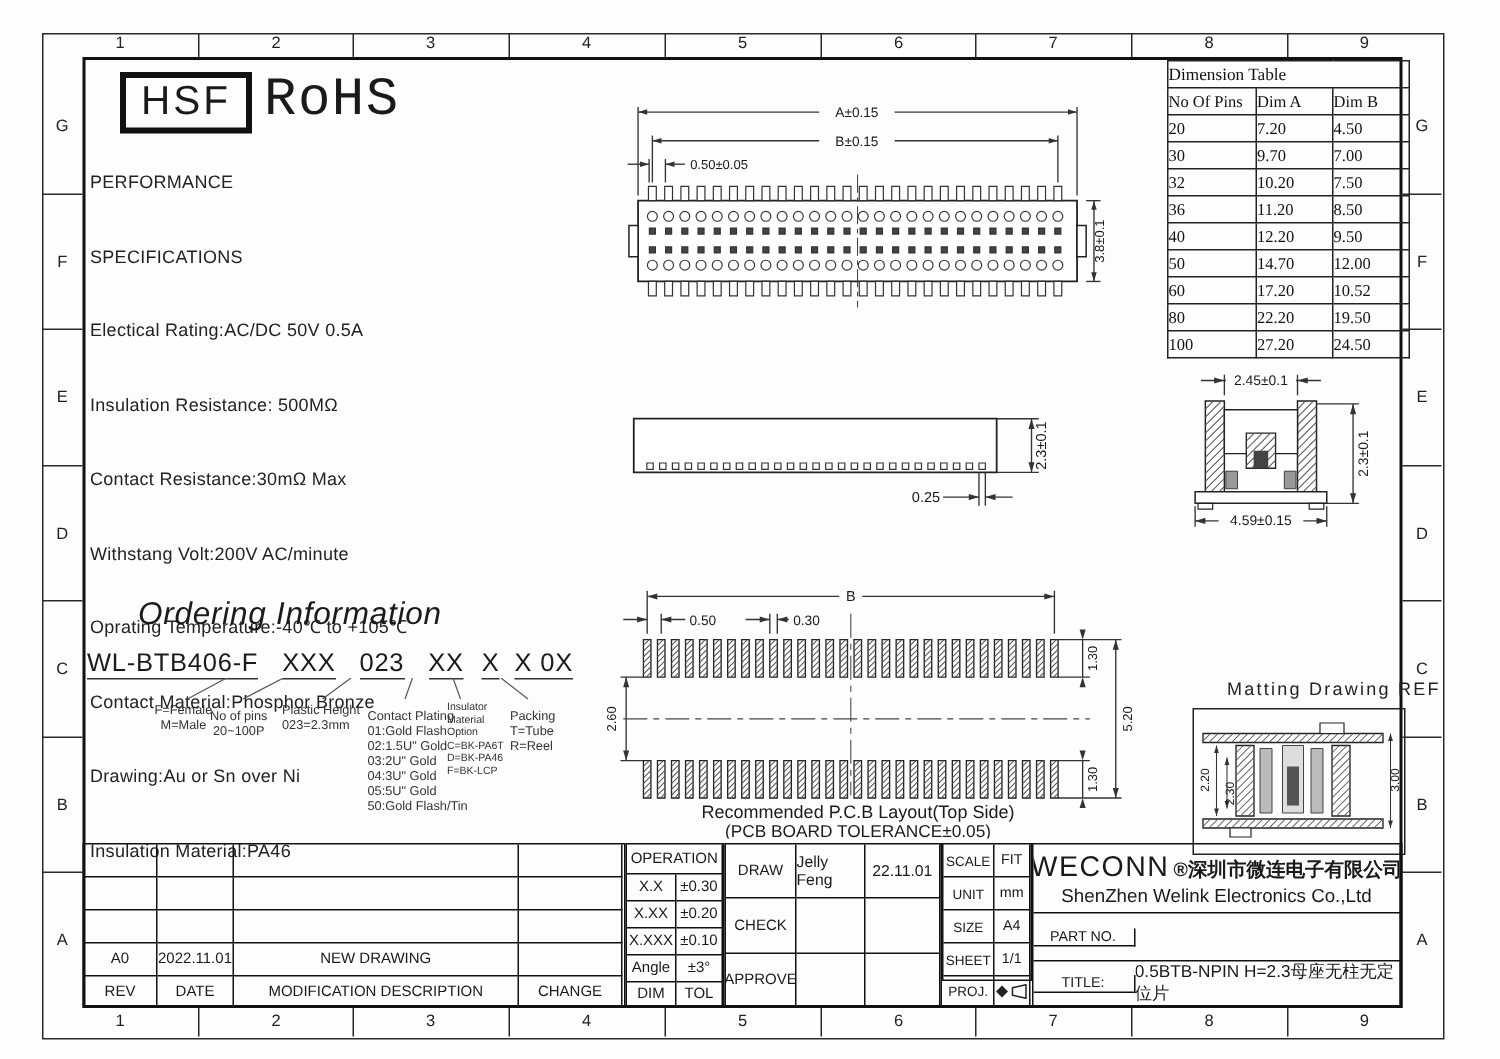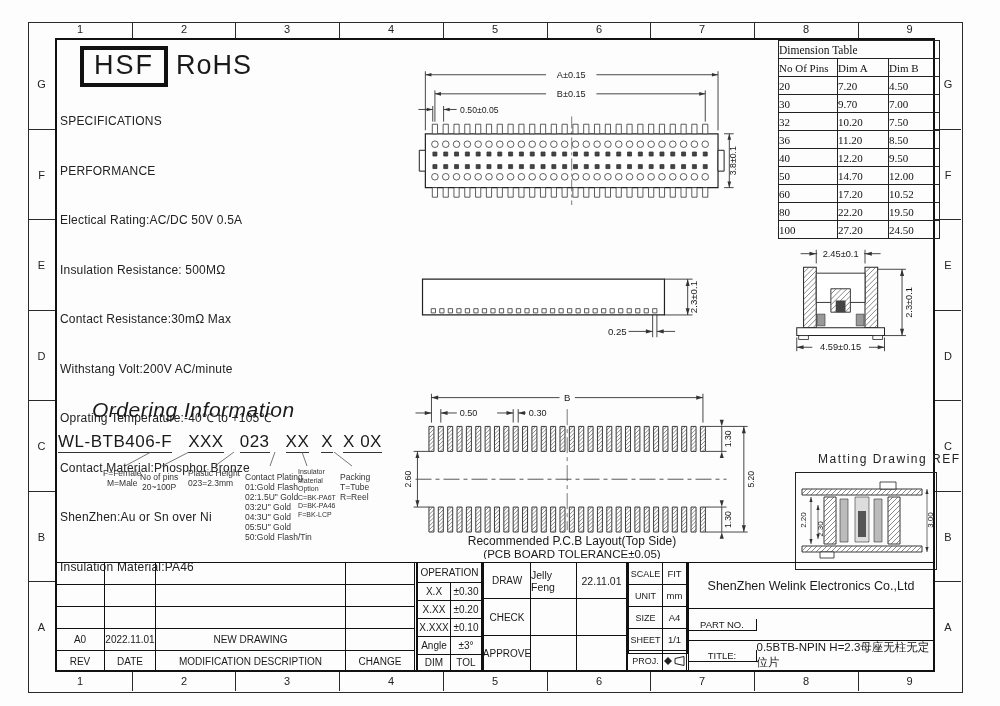--- a/index.html
+++ b/index.html
@@ -5,21 +5,21 @@
   html,body{margin:0;padding:0;background:#fff;}
   .sheet{position:relative;width:1000px;height:706px;background:#fdfdfd;overflow:hidden;
          font-family:"Liberation Sans",sans-serif;color:#1a1a1a;}
   .abs{position:absolute;}
   .outer-border{left:28px;top:22px;width:933px;height:669px;border:1px solid #2a2a2a;}
   .inner-frame{left:55px;top:38px;width:880px;height:634px;border:2px solid #111;box-sizing:border-box;}
   .tick{background:#2a2a2a;}
   .zone{display:flex;align-items:center;justify-content:center;font-size:11px;color:#222;}
   
   .hsf-box{display:inline-block;border:4px solid #111;padding:0 10px 2px 10px;font-size:27px;letter-spacing:2px;}
-  .rohs{display:inline-block;margin-left:8px;font-size:27px;letter-spacing:1px;}
+  .rohs{display:inline-block;margin-left:8px;font-size:36px;letter-spacing:1px;font-family:Liberation Mono, monospace;}
   
   .specs{font-size:12px;line-height:16.5px;letter-spacing:.2px;color:#222;white-space:pre;}
   
   .dim-table{border-collapse:collapse;font-family:"Liberation Serif",serif;font-size:11px;color:#111;}
   .dim-table td{border:1px solid #222;text-align:left;padding:0;height:17px;}
   .dt-title{font-size:11.5px;}
   .col-pins{width:58px}.col-a{width:50px}.col-b{width:50px}
   
   .ord-title{font-size:21px;font-style:italic;letter-spacing:.5px;}
   .part-line{font-size:17px;letter-spacing:.5px;white-space:nowrap;}
@@ -107,29 +107,29 @@
   <div class="abs zone" style="left:935px;top:310px;width:26px;height:91px">D</div>
   <div class="abs zone" style="left:935px;top:400px;width:26px;height:91px">C</div>
   <div class="abs zone" style="left:935px;top:491px;width:26px;height:91px">B</div>
   <div class="abs zone" style="left:935px;top:581px;width:26px;height:91px">A</div>
 
   <div class="abs" style="left:80px;top:46px">
     <span class="hsf-box">HSF</span><span class="rohs">RoHS</span>
   </div>
 
   <div class="abs specs" style="left:60px;top:80px;width:330px">
+    <div>PERFORMANCE</div>
     <div>SPECIFICATIONS</div>
-    <div>PERFORMANCE</div>
     <div>Electical Rating:AC/DC 50V 0.5A</div>
     <div>Insulation Resistance: 500MΩ</div>
     <div>Contact Resistance:30mΩ Max</div>
     <div>Withstang Volt:200V AC/minute</div>
     <div>Oprating Temperature:-40℃ to +105℃</div>
     <div>Contact Material:Phosphor Bronze</div>
-    <div>ShenZhen:Au or Sn over Ni</div>
+    <div>Drawing:Au or Sn over Ni</div>
     <div>Insulation Material:PA46</div>
   </div>
 
   <table class="abs dim-table" style="left:778px;top:40px">
     <tbody>
         <tr>
       <td colspan="3" class="dt-title">Dimension Table</td>
         </tr>
     <tr>
       <td class="col-pins">No Of Pins</td>
@@ -1278,20 +1278,24 @@
     <div class="c">
       <svg width="23" height="10" viewBox="0 0 23 10">
         <polygon points="5,1 9,5 5,9 1,5" fill="#222"></polygon>
         <polygon points="12,2.5 21,0.5 21,9.5 12,7.5" fill="none" stroke="#222" stroke-width="1"></polygon>
       </svg>
     </div>
   </div>
 
   <div class="abs tb" style="left:688px;top:562px;width:247px;height:110px;grid-template-columns:245px;grid-template-rows:46px 32px 30px">
     <div class="c" style="flex-direction:column;justify-content:center">
+      <div style="white-space:nowrap">
+        <span style="font-size:19px;letter-spacing:1px">WECONN</span>
+        <span style="font-size:13px;font-weight:bold">®深圳市微连电子有限公司</span>
+      </div>
       <div style="font-size:12.5px">ShenZhen Welink Electronics Co.,Ltd</div>
     </div>
     <div class="c" style="padding:0;display:grid;grid-template-columns:68px 177px">
       <div class="c" style="font-size:9.5px">PART NO.</div>
     </div>
     <div class="c" style="padding:0;display:grid;grid-template-columns:68px 177px">
       <div class="c" style="font-size:9.5px">TITLE:</div>
       <div class="c" style="font-size:11.5px;border-right:none">0.5BTB-NPIN H=2.3母座无柱无定位片</div>
     </div>
   </div>

